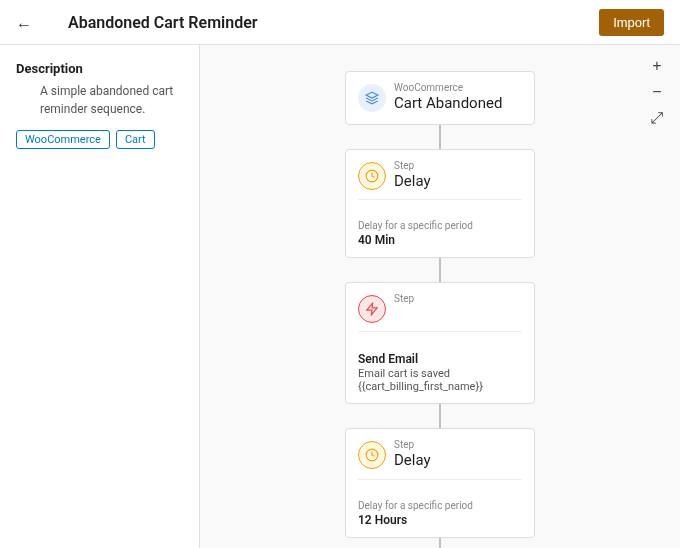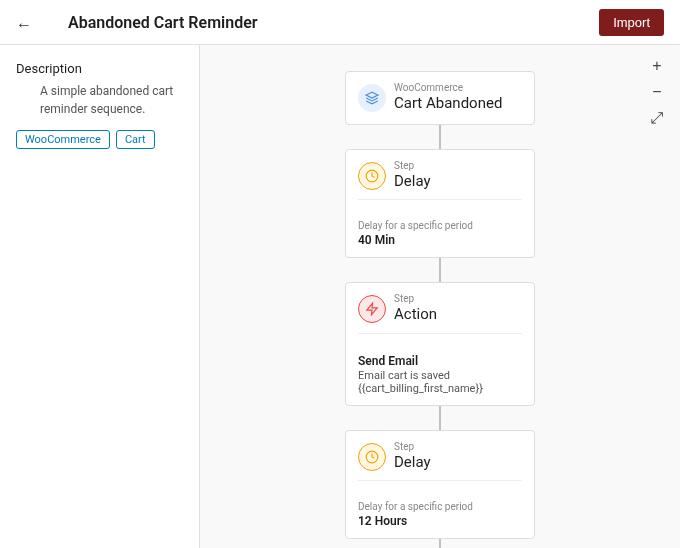--- a/index.html
+++ b/index.html
@@ -32,21 +32,21 @@
       color: #333;
       cursor: pointer;
     }
     .page-title {
       font-size: 16px;
       font-weight: 600;
       color: #1e1e1e;
       margin-left: 28px;
     }
     .import-btn {
-      background: #7f1d1d;
+      background: #a16207;
       color: #fff;
       border: none;
       border-radius: 3px;
       padding: 6px 14px;
       font-size: 13px;
       font-weight: 500;
       cursor: pointer;
     }
 
     
@@ -56,21 +56,21 @@
     }
 
     
     .sidebar {
       width: 200px;
       border-right: 1px solid #e0e0e0;
       padding: 16px;
       flex-shrink: 0;
     }
     .sidebar-section-title {
-      font-weight: 400;
+      font-weight: 700;
       font-size: 13px;
       margin-bottom: 6px;
     }
     .sidebar-description {
       font-size: 12px;
       color: #555;
       margin-bottom: 12px;
       line-height: 1.5;
       margin-left: 24px;
     }
@@ -285,21 +285,20 @@
         <div class="connector"></div>
         <div class="node-card">
           <div class="node-header">
             <div class="node-icon action">
               <svg width="14" height="14" viewBox="0 0 24 24" fill="none" stroke="#ef4444" stroke-width="2">
                 <polygon points="13,2 3,14 12,14 11,22 21,10 12,10 13,2"></polygon>
               </svg>
             </div>
             <div class="node-meta">
               <div class="node-type-label">Step</div>
-              <div class="node-title">Action</div>
             </div>
           </div>
           <div class="node-body">
             <div class="node-body-value">Send Email</div>
             <div class="node-body-sub">Email cart is saved {{cart_billing_first_name}}</div>
           </div>
         </div>
         <div class="connector"></div>
         <div class="node-card">
           <div class="node-header">

